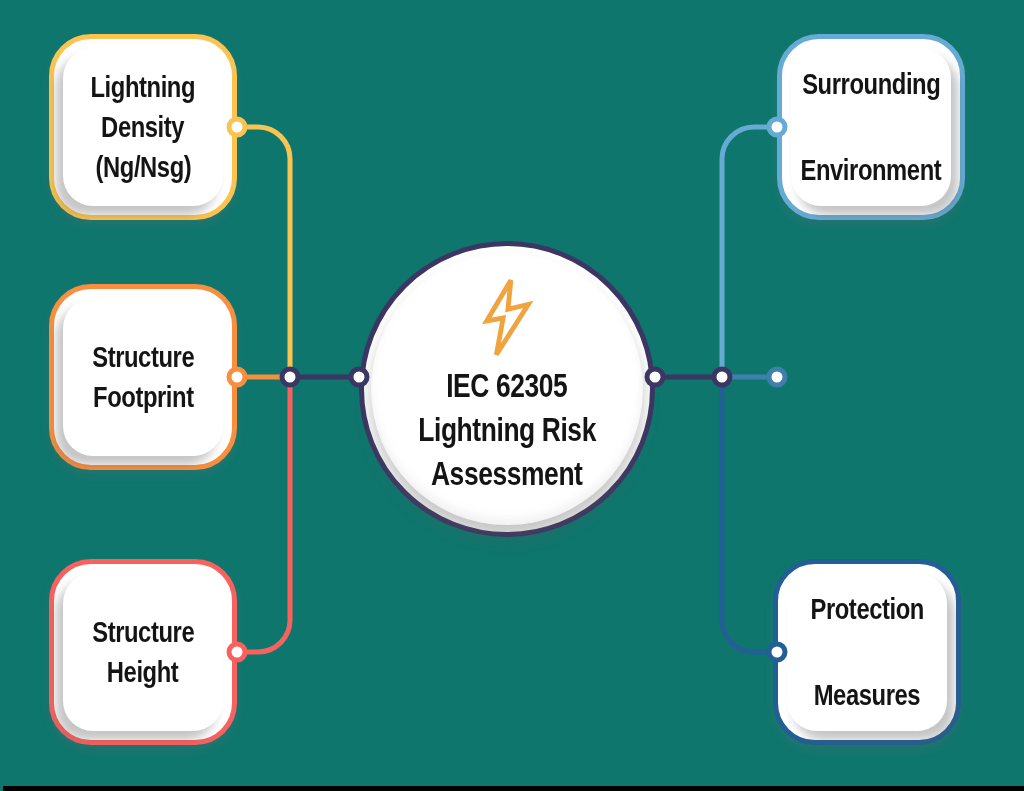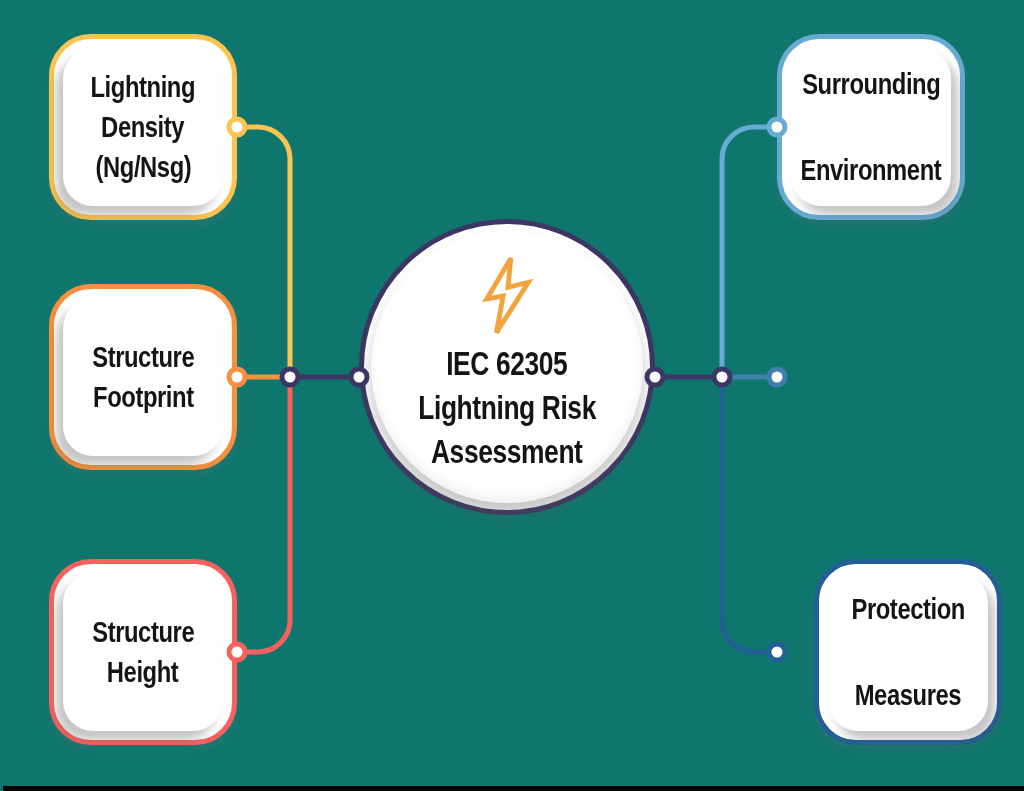--- a/index.html
+++ b/index.html
@@ -30,21 +30,21 @@
   .box.side-left .card{box-shadow:-7px 9px 10px rgba(90,90,90,.35);}
   .box.side-right .card{box-shadow:7px 9px 10px rgba(90,90,90,.35);gap:46px;}
   .line{
     font-weight:bold;font-size:29px;line-height:40px;color:#141414;
     letter-spacing:-.5px;transform:scaleX(.82);white-space:nowrap;
   }
   .line:empty{display:none;}
 
   
   .center-circle{
-    position:absolute;left:359px;top:219px;width:296px;height:296px;box-sizing:border-box;
+    position:absolute;left:359px;top:241px;width:296px;height:296px;box-sizing:border-box;
     border:5px solid #3b3663;border-radius:50%;background:#ffffff;z-index:2;
   }
   .center-inner{
     position:absolute;left:7px;top:7px;right:7px;bottom:7px;border-radius:50%;
     background:#ffffff;box-shadow:0 12px 16px rgba(90,90,90,.35), inset 0 -6px 10px rgba(160,160,160,.15);
     display:flex;flex-direction:column;justify-content:center;align-items:center;gap:4px;
   }
   .center-title .line{font-size:33px;line-height:44px;transform:scaleX(.8);}
   .center-title{display:flex;flex-direction:column;align-items:center;}
   .bolt{margin-top:-6px;}
@@ -105,21 +105,21 @@
 
   <div class="box side-right" style="left: 777px; top: 34px; border-color: rgb(102, 171, 212);">
     <div class="card">
       <div class="line">Surrounding</div>
       <div class="line">Environment</div>
 
     </div>
   </div>
 
 
-  <div class="box side-right" style="left: 814px; top: 559px; border-color: rgb(34, 95, 148);">
+  <div class="box side-right" style="left: 773px; top: 559px; border-color: rgb(34, 95, 148);">
     <div class="card">
       <div class="line">Protection</div>
       <div class="line">Measures</div>
 
     </div>
   </div>
 
   <div class="center-circle" style="border-color: rgb(59, 54, 99);">
     <div class="center-inner">
       <svg class="bolt" width="58" height="84" viewBox="0 0 60 86">

